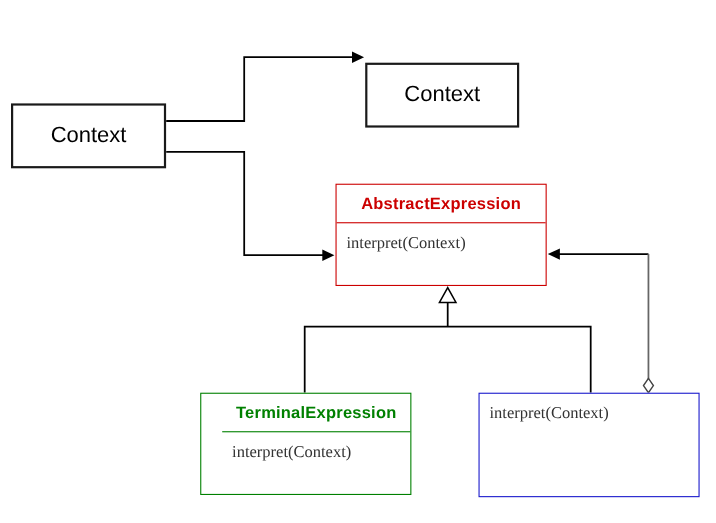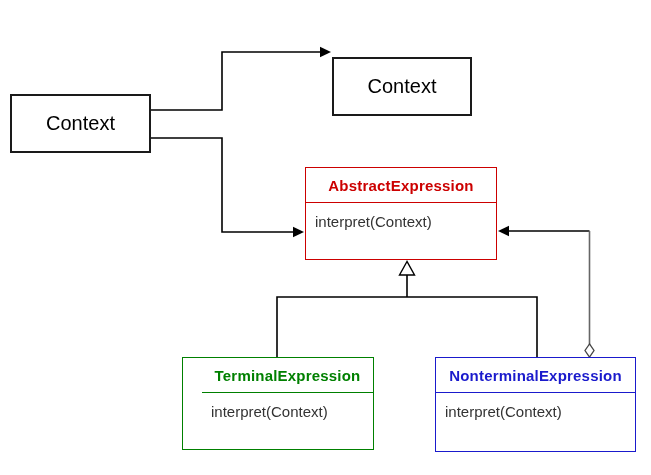--- a/index.html
+++ b/index.html
@@ -21,21 +21,21 @@
   
   .classbox{
     position:absolute;box-sizing:border-box;background:#ffffff;
     display:flex;flex-direction:column;
   }
   .classbox .title{
     box-sizing:border-box;height:35px;display:flex;align-items:center;justify-content:center;
     font-weight:bold;font-size:15px;letter-spacing:0.2px;
   }
   .classbox .body{
-    flex:1;font-size:15px;color:#333333;padding:10px 9px 0 9px;text-align:left;
+    flex:1;font-size:15px;color:#333333;padding:10px 9px 0 9px;text-align:left;font-family:Liberation Serif, serif;
   }
   .classbox.red{border:1.5px solid #cc0000;}
   .classbox.red .title{color:#cc0000;border-bottom:1.5px solid #cc0000;}
   .classbox.green{border:1.5px solid #008000;padding-left:19px;}
   .classbox.green .title{color:#008000;border-bottom:1.5px solid #008000;}
   .classbox.blue{border:1.5px solid #1a1acc;}
   .classbox.blue .title{color:#1a1acc;border-bottom:1.5px solid #1a1acc;}
 
   #abstract-expression{left:305px;top:167px;width:192px;height:93px;}
   #terminal-expression{left:182px;top:357px;width:192px;height:93px;}
@@ -84,17 +84,16 @@
     <div class="title">AbstractExpression</div>
     <div class="body">interpret(Context)</div>
   </div>
 
   <div class="classbox green" id="terminal-expression">
     <div class="title">TerminalExpression</div>
     <div class="body">interpret(Context)</div>
   </div>
 
   <div class="classbox blue" id="nonterminal-expression">
-    <div class="title">NonterminalExpression</div>
     <div class="body">interpret(Context)</div>
   </div>
 
 </div>
 
 </body></html>

